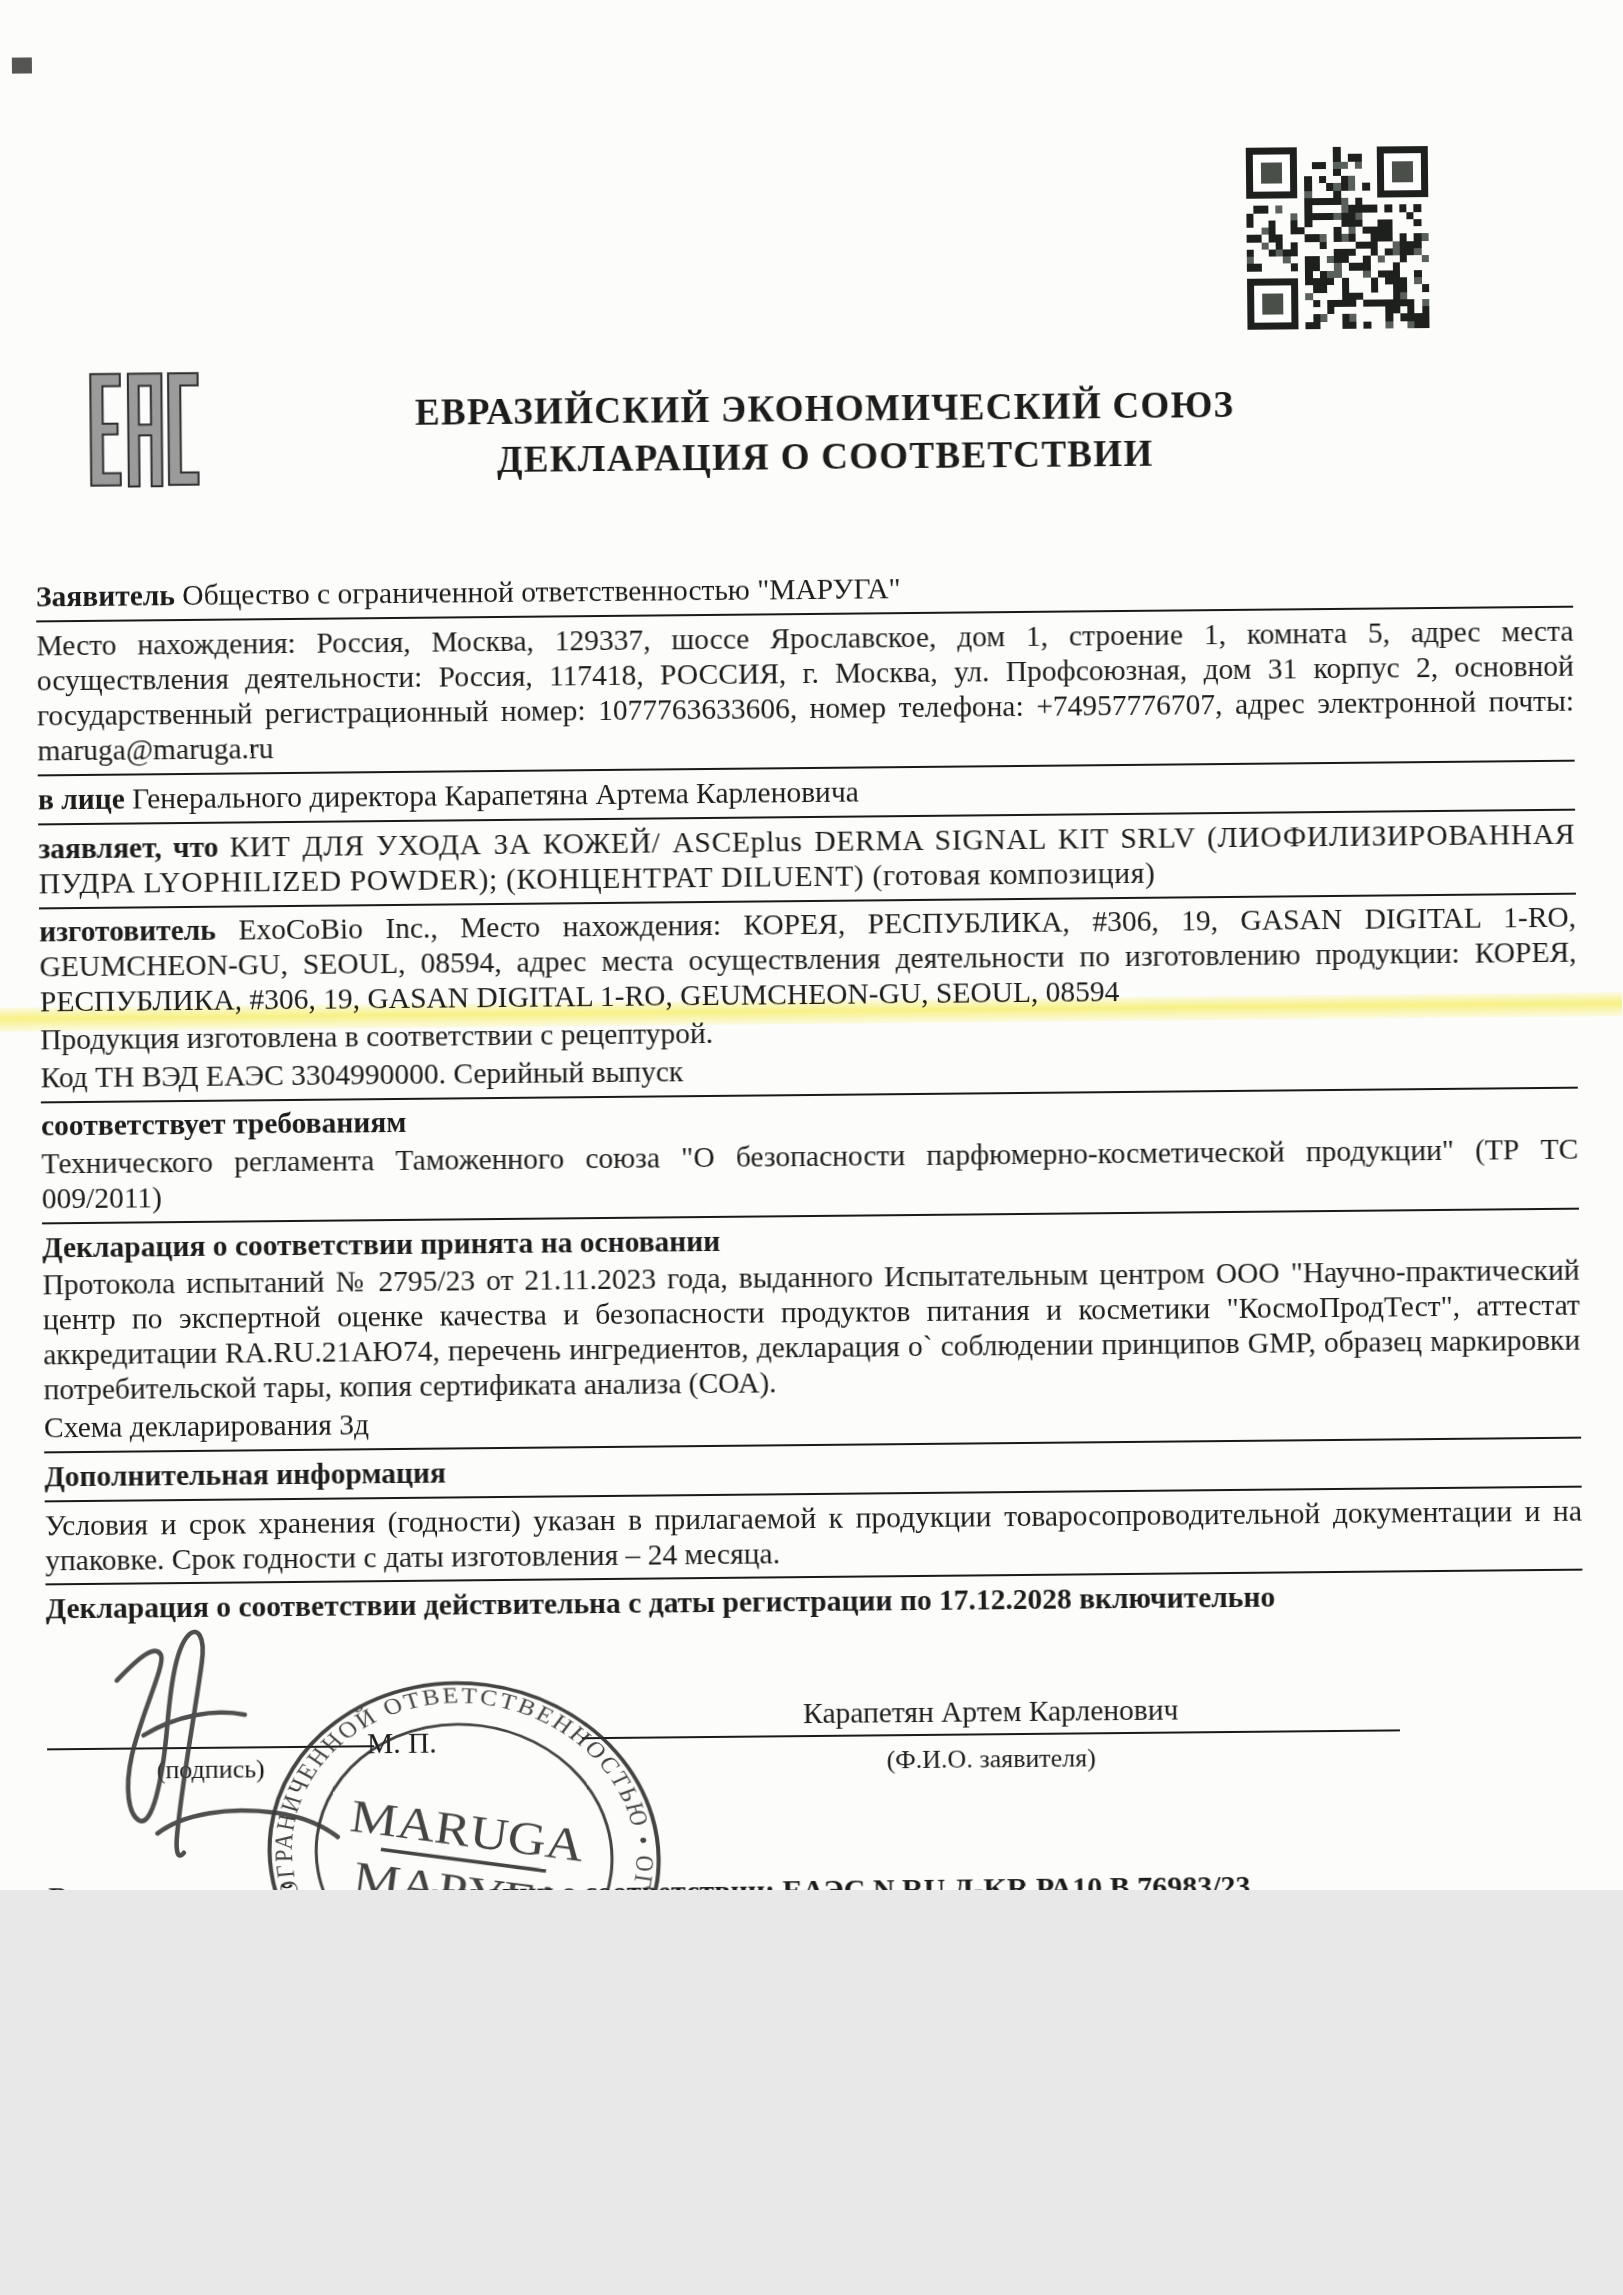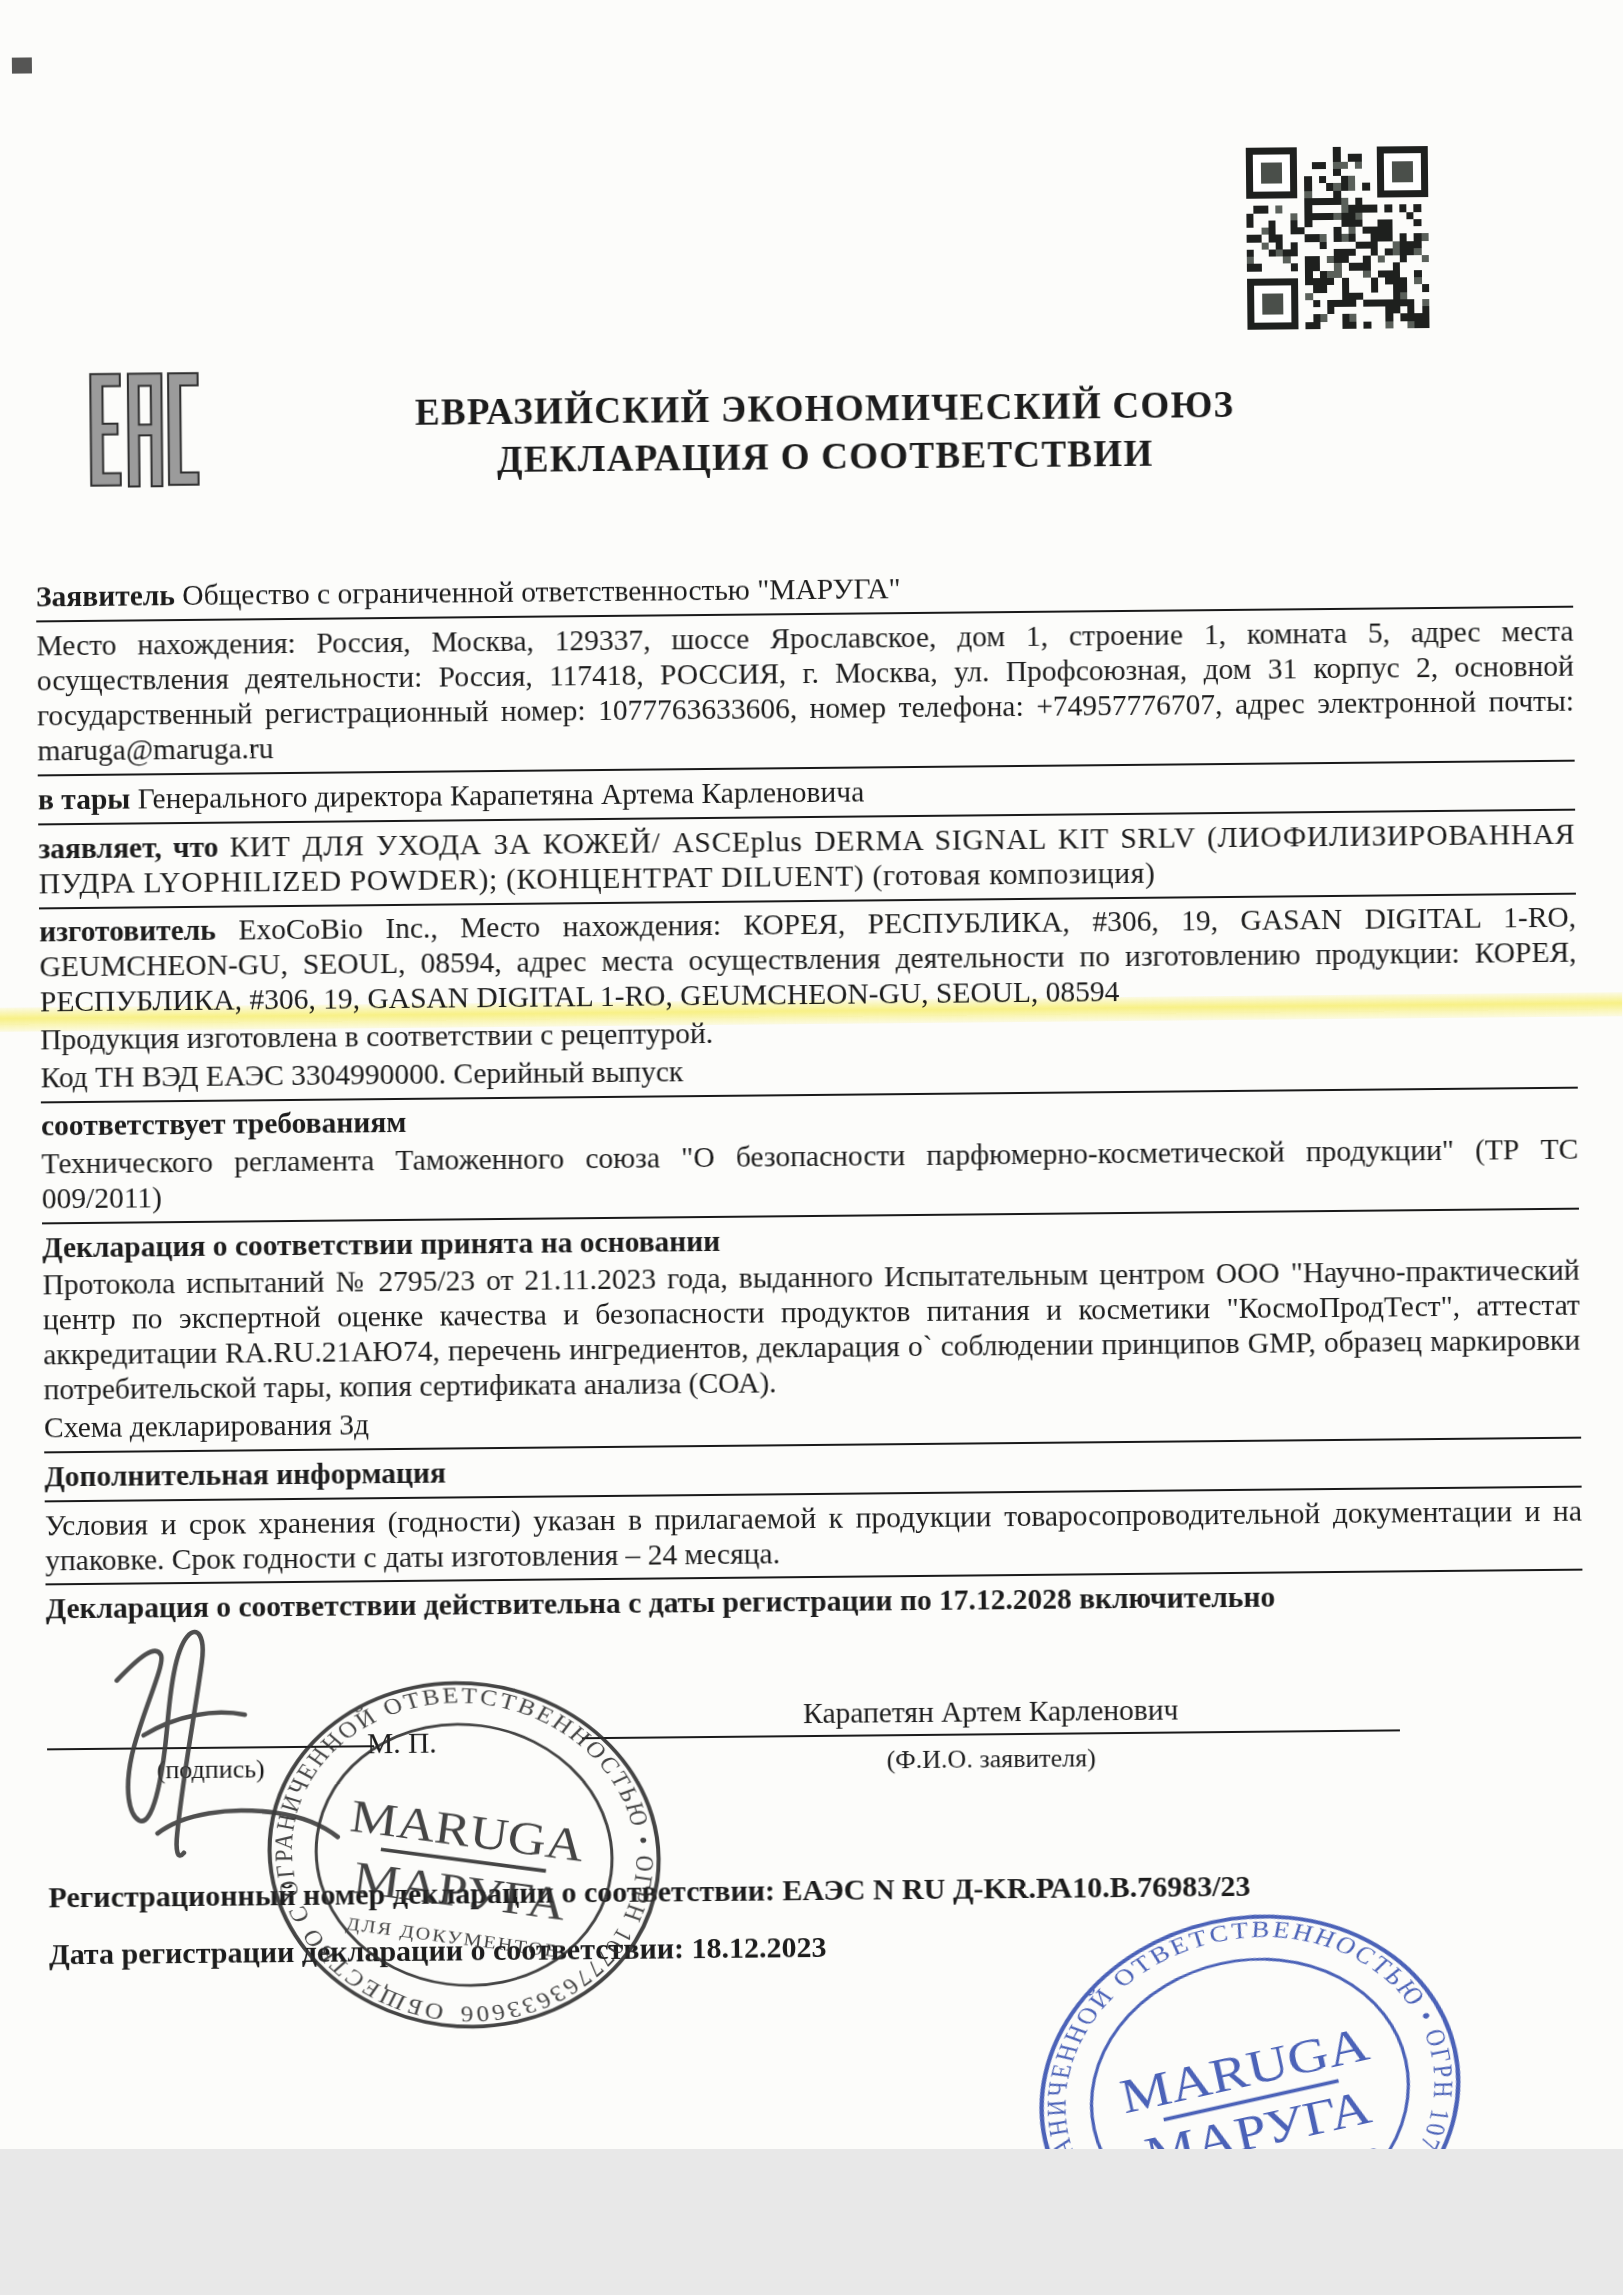--- a/index.html
+++ b/index.html
@@ -1,17 +1,17 @@
 <!DOCTYPE html>
 <html style="font-size:10.5px"><head>
 <meta charset="utf-8">
 <style>
   html,body{margin:0;padding:0;background:#e8e8e8;}
   .page{
-    position:relative; width:1623px; height:2149px; margin:0 auto;
+    position:relative; width:1623px; height:1890px; margin:0 auto;
     background:#fcfcfa; overflow:hidden; color:#1c1c1c;
     font-family:"Liberation Serif","DejaVu Serif",serif;
   }
   .tilt{position:absolute; inset:0; transform:rotate(-0.55deg); transform-origin:812px 1113px;}
 
   
   .qr{position:absolute; left:1255px; top:152px; width:182px; height:182px;}
   .eac{position:absolute; left:96px; top:362px; width:110px; height:122px;}
   .titlebox{position:absolute; left:223px; top:385px; width:1217px; text-align:center;}
   .title-l1,.title-l2{font-weight:bold; font-size:37px; letter-spacing:1.3px; line-height:48px; white-space:nowrap;}
@@ -281,21 +281,21 @@
     <div class="titlebox">
       <div class="title-l1">ЕВРАЗИЙСКИЙ ЭКОНОМИЧЕСКИЙ СОЮЗ</div>
       <div class="title-l2">ДЕКЛАРАЦИЯ О СООТВЕТСТВИИ</div>
     </div>
 
     <div class="bodycol">
       <p class="ruled"><span class="lbl">Заявитель</span> <span>Общество с ограниченной ответственностью "МАРУГА"</span></p>
 
       <p class="ruled">Место нахождения: Россия, Москва, 129337, шоссе Ярославское, дом 1, строение 1, комната 5, адрес места осуществления деятельности: Россия, 117418, РОССИЯ, г. Москва, ул. Профсоюзная, дом 31 корпус 2, основной государственный регистрационный номер: 1077763633606, номер телефона: +74957776707, адрес электронной почты: maruga@maruga.ru</p>
 
-      <p class="ruled"><span class="lbl">в тары</span> <span>Генерального директора Карапетяна Артема Карленовича</span></p>
+      <p class="ruled"><span class="lbl">в лице</span> <span>Генерального директора Карапетяна Артема Карленовича</span></p>
 
       <p class="ruled"><span class="lbl">заявляет, что</span> <span class="caps">КИТ ДЛЯ УХОДА ЗА КОЖЕЙ/ ASCEplus DERMA SIGNAL KIT SRLV (ЛИОФИЛИЗИРОВАННАЯ ПУДРА LYOPHILIZED POWDER); (КОНЦЕНТРАТ DILUENT) (готовая композиция)</span></p>
 
       <p><span class="lbl">изготовитель</span> <span>ExoCoBio Inc., Место нахождения: КОРЕЯ, РЕСПУБЛИКА, #306, 19, GASAN DIGITAL 1-RO, GEUMCHEON-GU, SEOUL, 08594, адрес места осуществления деятельности по изготовлению продукции: КОРЕЯ, РЕСПУБЛИКА, #306, 19, GASAN DIGITAL 1-RO, GEUMCHEON-GU, SEOUL, 08594</span></p>
 
       <p>Продукция изготовлена в соответствии с рецептурой.</p>
 
       <p class="ruled">Код ТН ВЭД ЕАЭС 3304990000. Серийный выпуск</p>
 
       <p class="bold">соответствует требованиям</p>

